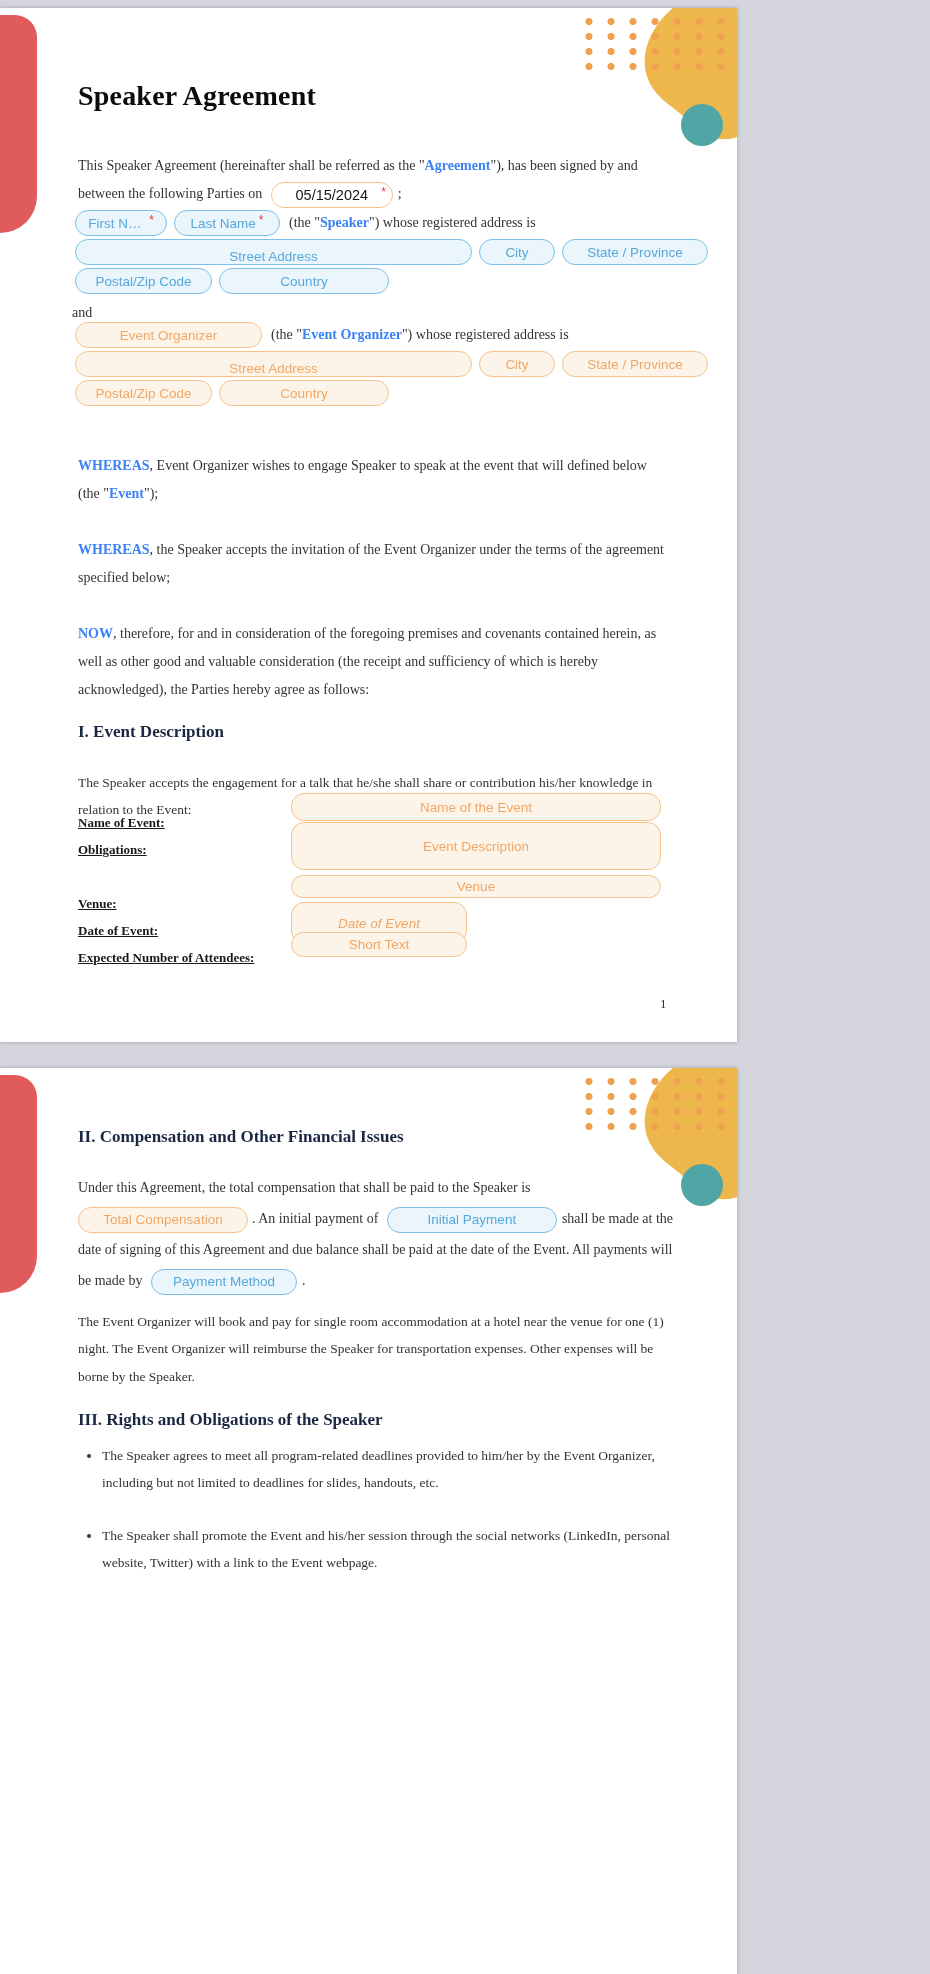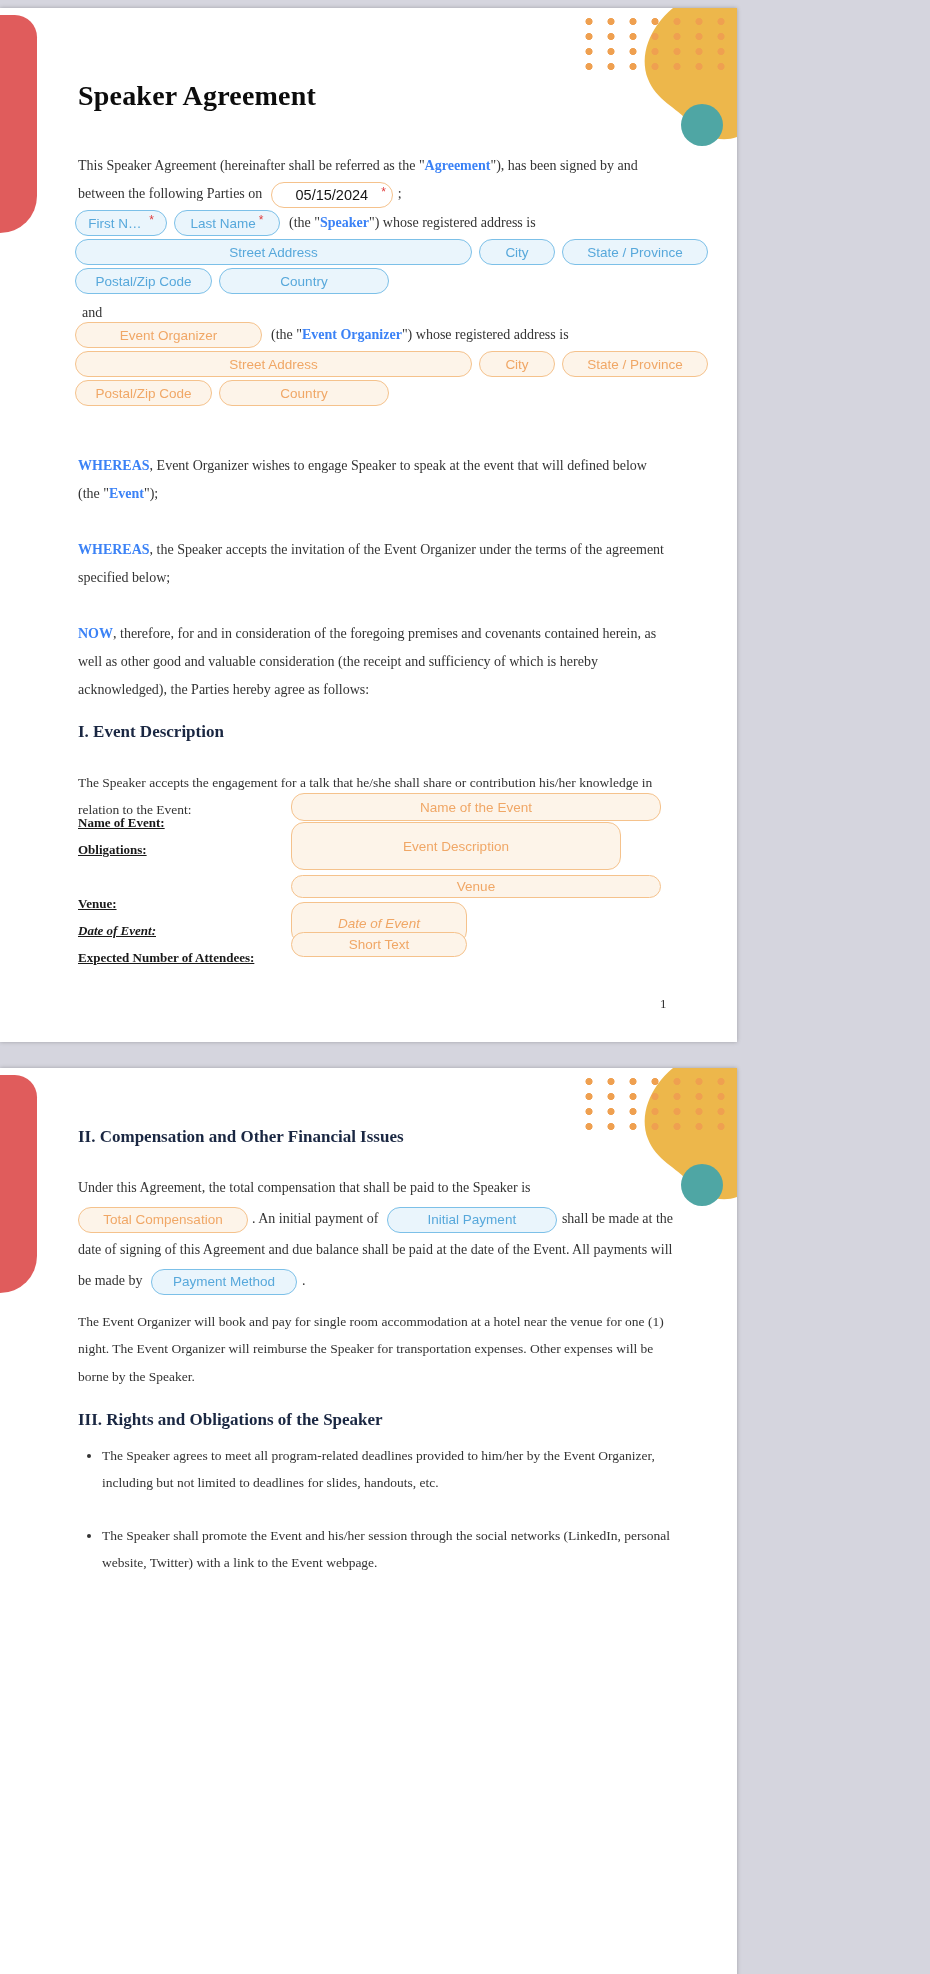--- a/index.html
+++ b/index.html
@@ -43,44 +43,44 @@
 
   .blk{position:absolute;left:75px;}
   #speaker-blk{top:202px;}
   #organizer-blk{top:314px;}
   .frow{display:flex;align-items:center;margin-bottom:3px;}
   .frow .f{margin-right:7px;}
   .rowtext{font-size:14px;color:#333;white-space:nowrap;margin-left:2px;}
   .w-fn{width:92px;}
   .ell{display:block;max-width:58px;overflow:hidden;text-overflow:ellipsis;white-space:nowrap;}
   .w-ln{width:106px;}
-  .w-street{width:397px;}
+  .w-street{width:397px;align-items:flex-end;}
   .w-city{width:76px;}
   .w-state{width:146px;}
   .w-postal{width:137px;}
   .w-country{width:170px;}
   .w-org{width:187px;}
-  #and-lbl{position:absolute;left:82px;top:297px;font-size:14px;color:#333;}
+  #and-lbl{position:absolute;left:72px;top:297px;font-size:14px;color:#333;}
 
   .h2x{position:absolute;left:78px;margin:0;font-size:17px;font-weight:bold;color:#1a2742;}
   #h-sec1{top:714px;}
   #sec1-intro{left:78px;top:747px;width:610px;font-size:13.5px;line-height:27px;}
 
   #sec1-grid{position:absolute;left:0;top:785px;width:737px;height:185px;}
   #sec1-grid .f{position:absolute;}
   .lab{position:absolute;left:78px;font-size:13px;font-weight:bold;text-decoration:underline;
        color:#191919;white-space:nowrap;}
   #f-name{left:291px;top:0;width:370px;height:28px;}
   #lab-name{top:22px;}
-  #f-desc{left:291px;top:29px;width:330px;height:48px;}
+  #f-desc{left:291px;top:29px;width:370px;height:48px;}
   #lab-desc{top:49px;}
   #f-venue{left:291px;top:82px;width:370px;height:23px;}
   #lab-venue{top:103px;}
   #f-date{left:291px;top:109px;width:176px;height:42px;font-style:italic;}
-  #lab-date{top:130px;font-style:italic;}
+  #lab-date{top:130px;}
   #f-short{left:291px;top:139px;width:176px;height:25px;}
   #lab-att{top:157px;}
   #pagenum{position:absolute;left:660px;top:988px;font-size:13px;color:#333;}
 
   
   #h-sec2{top:59px;}
   #comp{left:78px;top:90px;width:596px;line-height:31px;}
   .w-total{width:170px;margin:0 4px 0 0;}
   .w-initial{width:170px;margin:0 5px;}
   .w-method{width:146px;margin:0 5px;}

